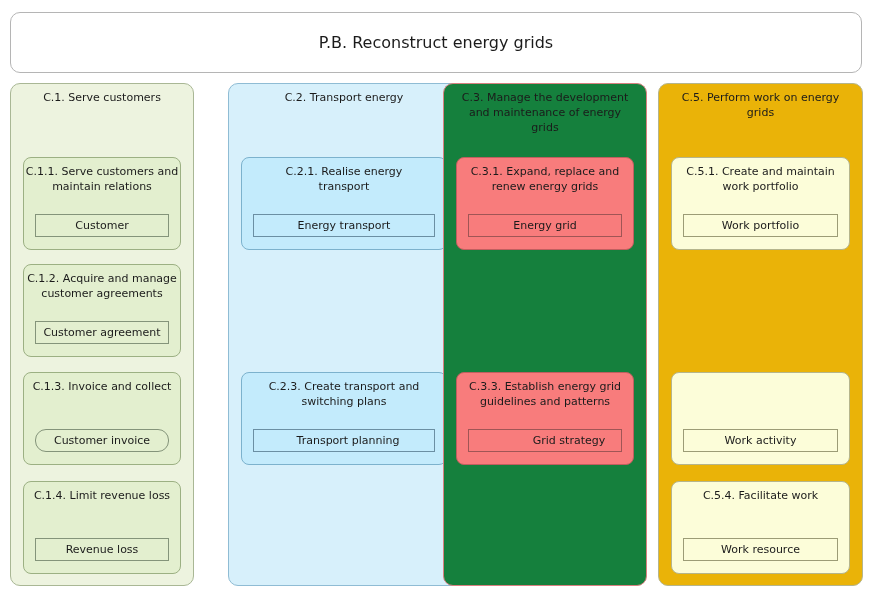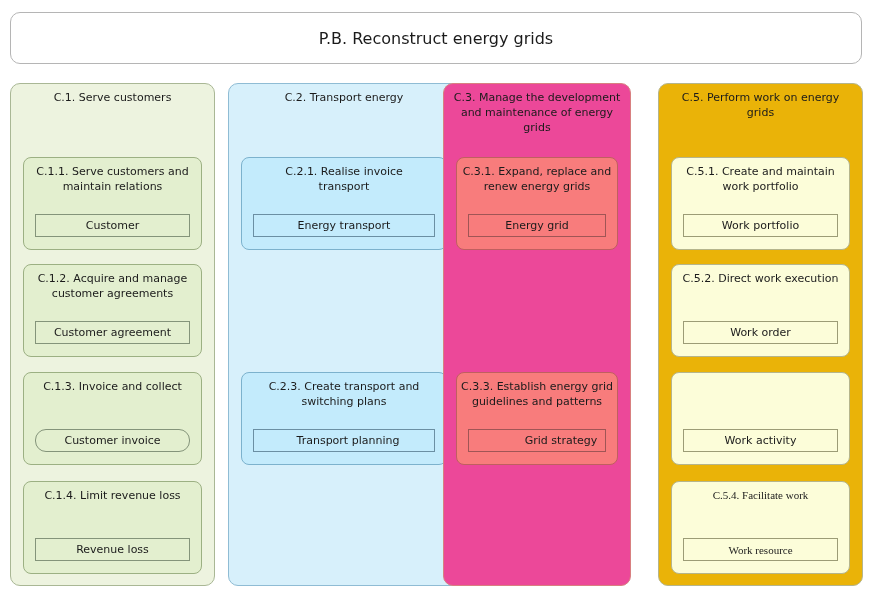--- a/index.html
+++ b/index.html
@@ -2,21 +2,21 @@
 <html><head>
 <meta charset="utf-8">
 <style>
   html,body{margin:0;padding:0;background:#ffffff;}
   .canvas{
     position:relative;width:873px;height:597px;background:#ffffff;
     font-family:"DejaVu Sans","Liberation Sans",sans-serif;color:#1b1b1b;
     overflow:hidden;
   }
   .title-box{
-    position:absolute;left:10px;top:12px;width:852px;height:52px;
+    position:absolute;left:10px;top:12px;width:852px;height:61px;
     box-sizing:border-box;border:1px solid #b5b5b5;border-radius:10px;
     display:flex;align-items:center;justify-content:center;background:#ffffff;
   }
   .title-box span{font-size:16px;white-space:pre;}
   .column{
     position:absolute;top:83px;height:503px;box-sizing:border-box;
     border:1px solid;border-radius:10px;
   }
   .col-header{
     margin-top:6px;text-align:center;font-size:11px;line-height:15px;
@@ -38,21 +38,21 @@
   .obj-box span{font-size:11px;white-space:pre;}
 </style>
 </head>
 <body>
 
 <div class="canvas">
   <div class="title-box">
     <span>P.B. Reconstruct energy grids</span>
   </div>
   <div id="columns-wrap">
-      <section class="column" style="left: 10px; width: 205px; background: rgb(237, 243, 223); border-color: rgb(169, 183, 149);">
+      <section class="column" style="left: 10px; width: 184px; background: rgb(237, 243, 223); border-color: rgb(169, 183, 149);">
     <div class="col-header">C.1. Serve customers</div>
   <div class="card" style="top: 73px; background: rgb(227, 239, 207); border-color: rgb(156, 176, 131);">
     <div class="card-label">C.1.1. Serve customers and
 maintain relations</div>
     <div class="obj-box" style="border-color: rgb(132, 148, 122);">
       <span>Customer</span>
     </div>
   </div>
         <div class="card" style="top: 180px; background: rgb(227, 239, 207); border-color: rgb(156, 176, 131);">
     <div class="card-label">C.1.2. Acquire and manage
@@ -70,35 +70,35 @@
         <div class="card" style="top: 397px; background: rgb(227, 239, 207); border-color: rgb(156, 176, 131);">
     <div class="card-label">C.1.4. Limit revenue loss</div>
     <div class="obj-box" style="border-color: rgb(132, 148, 122);">
       <span>Revenue loss</span>
     </div>
   </div>
       </section>
       <section class="column" style="left: 228px; width: 232px; background: rgb(215, 240, 251); border-color: rgb(143, 188, 212);">
     <div class="col-header">C.2. Transport energy</div>
   <div class="card" style="top: 73px; background: rgb(195, 235, 252); border-color: rgb(124, 178, 205);">
-    <div class="card-label">C.2.1. Realise invoice
+    <div class="card-label">C.2.1. Realise energy
 transport</div>
     <div class="obj-box" style="border-color: rgb(107, 143, 163); text-align: center;">
       <span>Energy transport</span>
     </div>
   </div>
         <div class="card" style="top: 288px; background: rgb(195, 235, 252); border-color: rgb(124, 178, 205);">
     <div class="card-label">C.2.3. Create transport and
 switching plans</div>
     <div class="obj-box" style="border-color: rgb(107, 143, 163); padding-left: 8px;">
       <span>Transport planning</span>
     </div>
   </div>
       </section>
-      <section class="column" style="left: 443px; width: 188px; background: #ec4899; border-color: rgb(216, 128, 128);">
+      <section class="column" style="left: 443px; width: 204px; background: #15803d; border-color: rgb(216, 128, 128);">
     <div class="col-header">C.3. Manage the development
 and maintenance of energy
 grids</div>
   <div class="card" style="top: 73px; background: rgb(248, 124, 124); border-color: rgb(192, 95, 95);">
     <div class="card-label">C.3.1. Expand, replace and
 renew energy grids</div>
     <div class="obj-box" style="border-color: rgb(160, 85, 85);">
       <span>Energy grid</span>
     </div>
   </div>
@@ -113,32 +113,26 @@
       <section class="column" style="left: 658px; width: 205px; background: #eab308; border-color: rgb(181, 181, 140);">
     <div class="col-header">C.5. Perform work on energy
 grids</div>
   <div class="card" style="top: 73px; background: rgb(252, 253, 217); border-color: rgb(181, 181, 140);">
     <div class="card-label">C.5.1. Create and maintain
 work portfolio</div>
     <div class="obj-box" style="border-color: rgb(156, 156, 118);">
       <span>Work portfolio</span>
     </div>
   </div>
-        <div class="card" style="top: 180px; background: rgb(252, 253, 217); border-color: rgb(181, 181, 140);">
-    <div class="card-label">C.5.2. Direct work execution</div>
-    <div class="obj-box" style="border-color: rgb(156, 156, 118);">
-      <span>Work order</span>
-    </div>
-  </div>
         <div class="card" style="top: 288px; background: rgb(252, 253, 217); border-color: rgb(181, 181, 140);">
     <div class="obj-box" style="border-color: rgb(156, 156, 118);">
       <span>Work activity</span>
     </div>
   </div>
-        <div class="card" style="top: 397px; background: rgb(252, 253, 217); border-color: rgb(181, 181, 140); font-family: Liberation Serif, serif;">
+        <div class="card" style="top: 397px; background: rgb(252, 253, 217); border-color: rgb(181, 181, 140);">
     <div class="card-label">C.5.4. Facilitate work</div>
     <div class="obj-box" style="border-color: rgb(156, 156, 118);">
       <span>Work resource</span>
     </div>
   </div>
       </section>
     </div>
 </div>
 
 </body></html>

